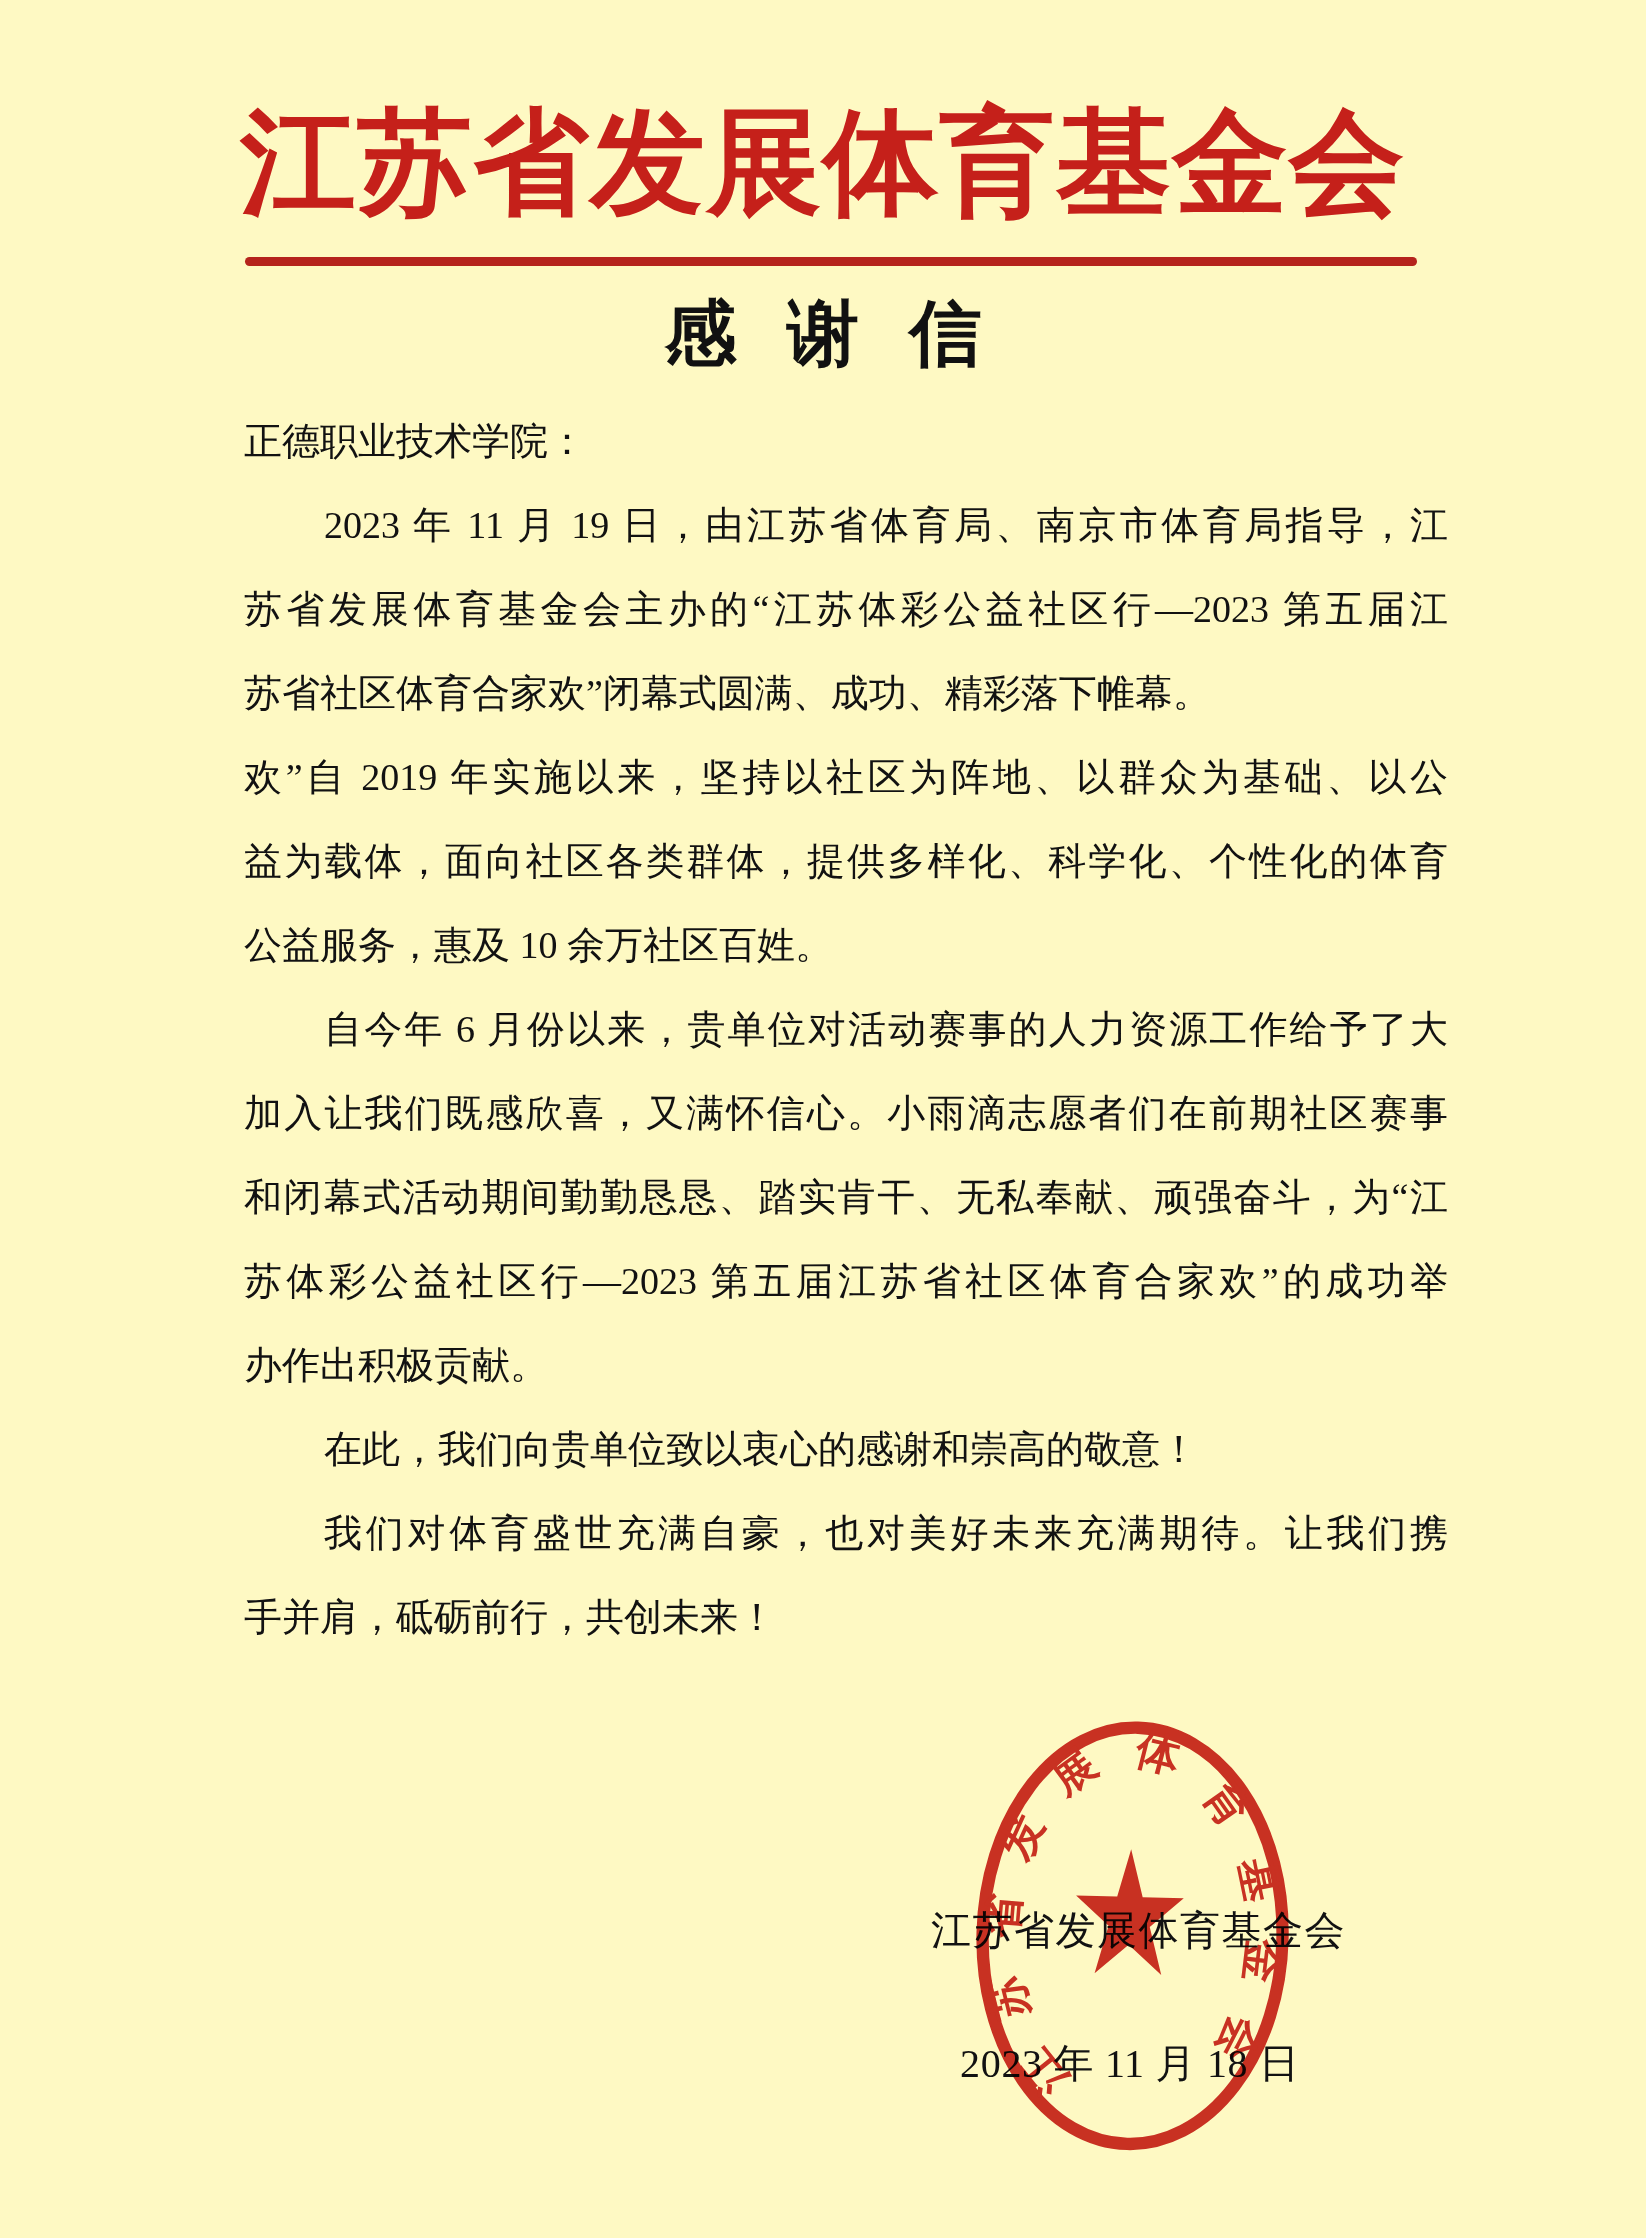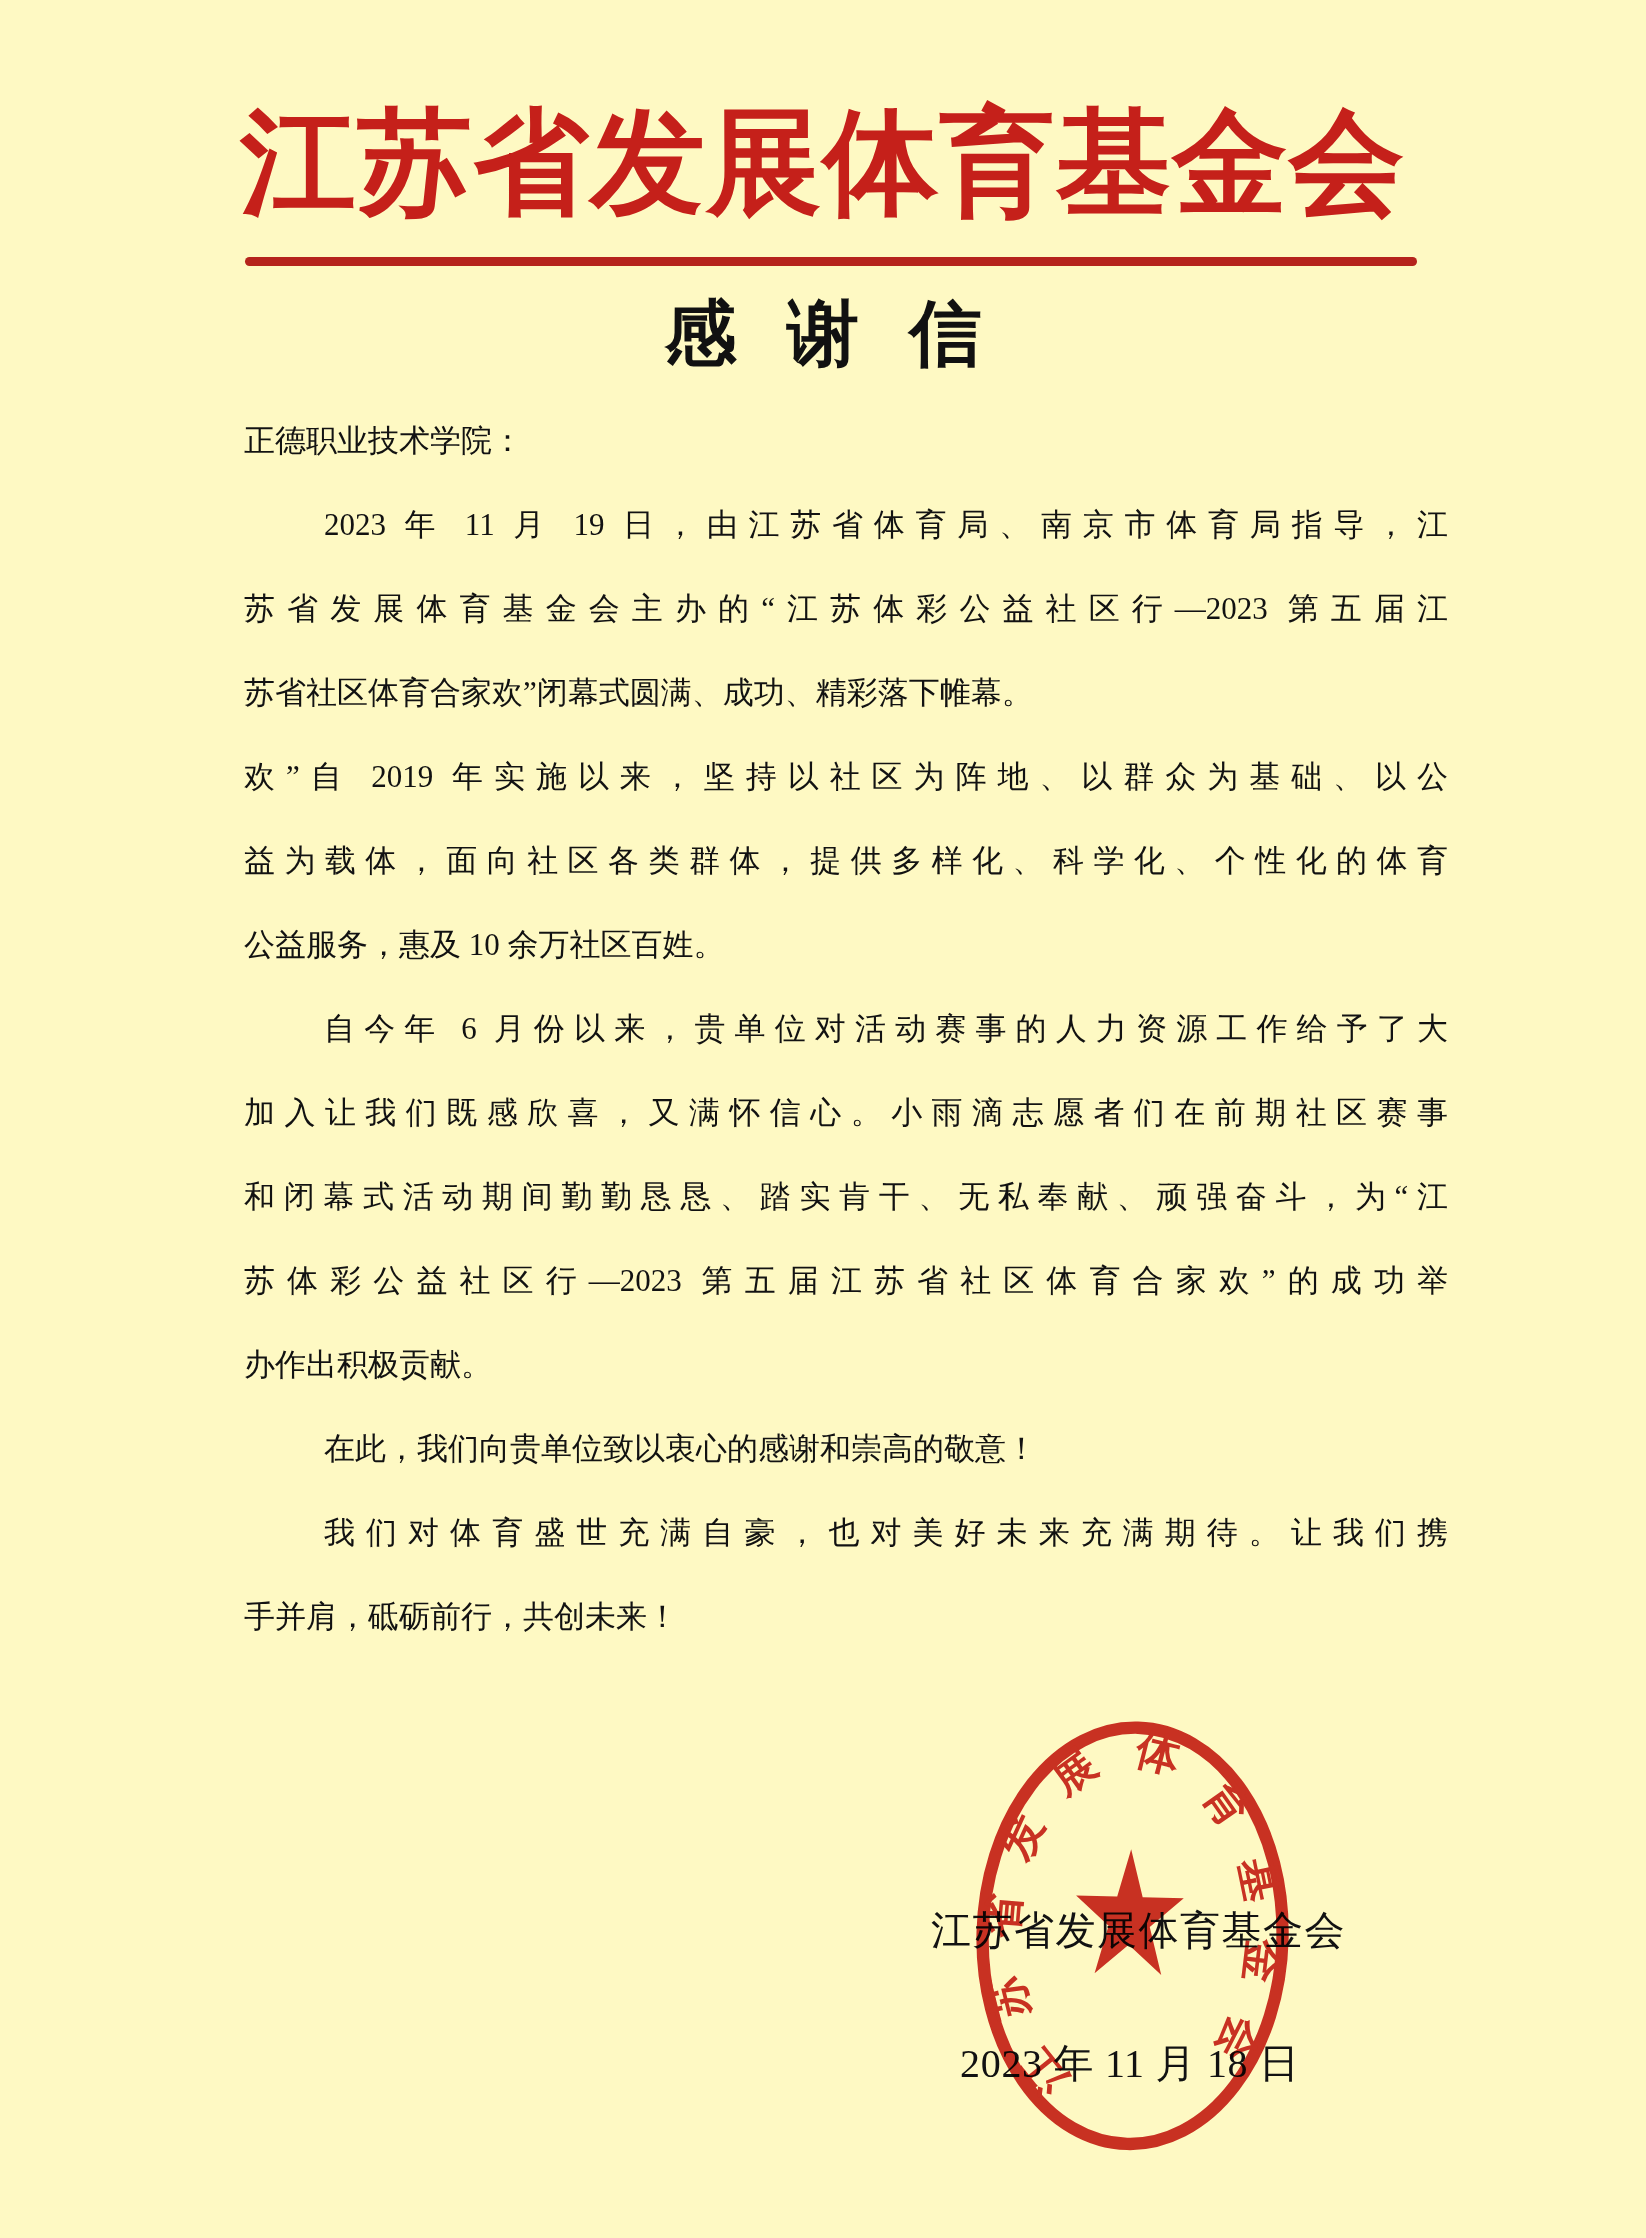--- a/index.html
+++ b/index.html
@@ -29,21 +29,21 @@
     position:absolute;top:286px;left:0;width:100%;
     text-align:center;
     font-size:72px;font-weight:bold;
     letter-spacing:0.7em;text-indent:0.7em;
     color:#111;
     margin:0;
   }
   .body-block{
     position:absolute;top:399px;left:244px;
     width:1204px;
-    font-size:31px;
+    font-size:38px;
     line-height:84px;
   }
   .line{white-space:nowrap;}
   .fill{
     white-space:normal;
     text-align:justify;
     text-align-last:justify;
   }
   .indent{text-indent:80px;}
   .signature{

